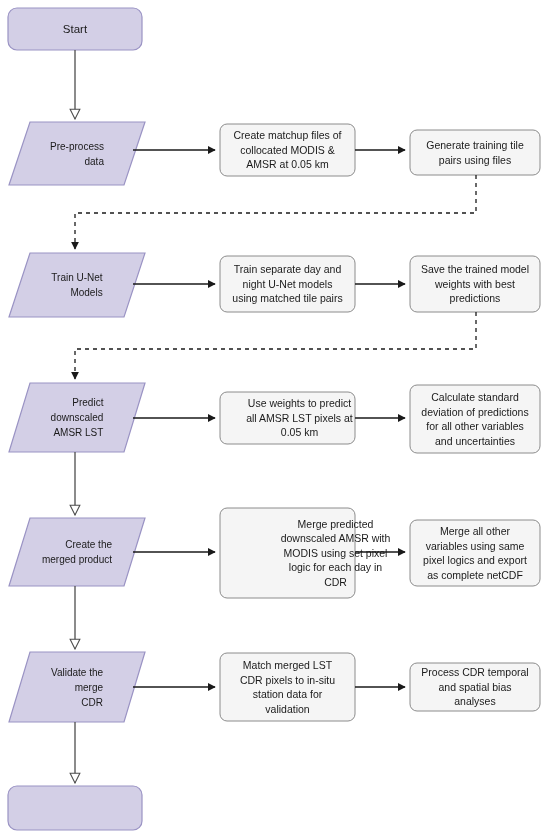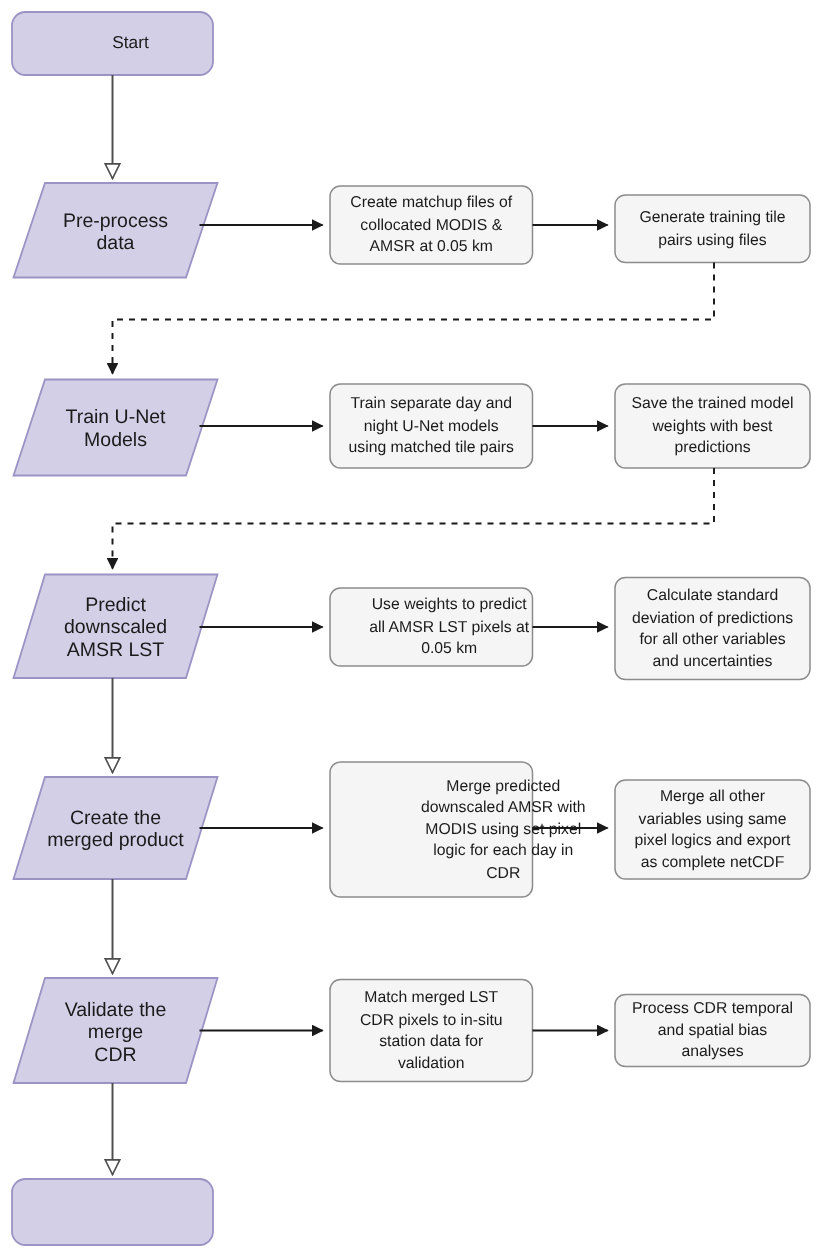--- a/index.html
+++ b/index.html
@@ -32,22 +32,22 @@
     align-items: center;
     justify-content: center;
     text-align: center;
     color: #1a1a1a;
     font-size: 11px;
     line-height: 15px;
     font-family: "Liberation Sans", sans-serif;
     pointer-events: none;
     white-space: pre-line;
   }
-  .terminal-text { font-size: 11.5px; padding-left: 12px; }
-  .stage-text { font-size: 13px; }
+  .terminal-text { font-size: 11.5px; }
+  .stage-text { font-size: 10px; text-align: right; }
   .detail-text { font-size: 10.5px; line-height: 14.5px; }
 </style>
 </head>
 <body>
 
 <div id="flow-root">
 
   <svg class="canvas" viewBox="0 0 550 838">
     <defs>
       <marker id="arrow-filled" viewBox="0 0 10 10" refX="9" refY="5" markerWidth="6" markerHeight="6" orient="auto-start-reverse">

